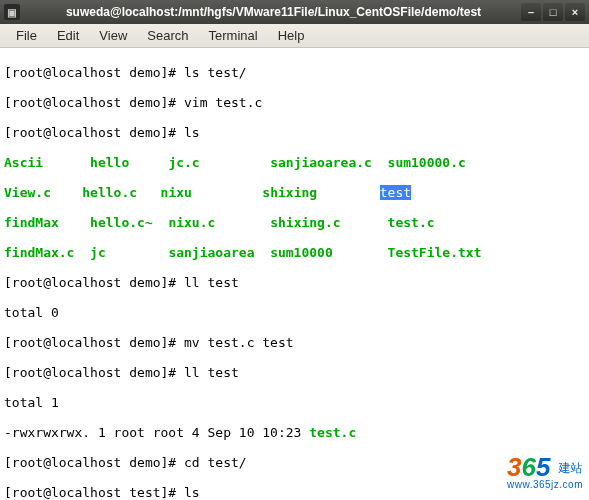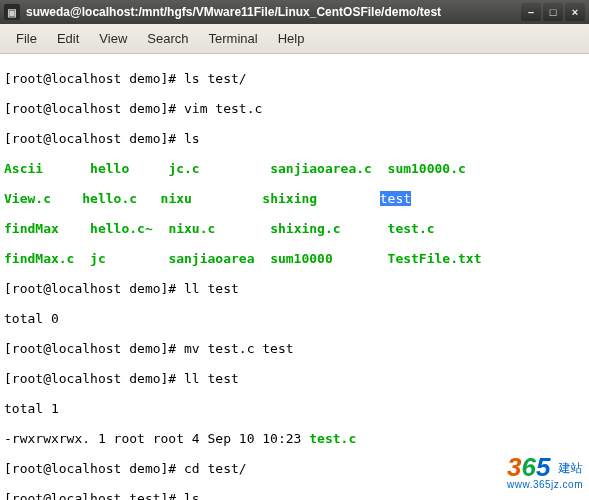--- a/index.html
+++ b/index.html
@@ -15,37 +15,37 @@
       background: linear-gradient(to bottom, #5a5a56, #3d3d39);
       color: #fff;
       font-weight: bold;
       height: 24px;
       display: flex;
       align-items: center;
       padding: 0 4px;
       font-size: 12px;
     }
     .titlebar-icon { width: 16px; height: 16px; background: #2a2a28; border-radius: 2px; margin-right: 6px; display:flex; align-items:center; justify-content:center; color:#ccc; font-size:10px; }
-    .titlebar-title { flex: 1; white-space: nowrap; overflow: hidden; }
+    .titlebar-title { flex: 1; white-space: nowrap; overflow: hidden; text-align: center; }
     .titlebar-controls { display: flex; gap: 2px; }
     .titlebar-btn {
       width: 20px; height: 18px;
       background: linear-gradient(to bottom, #4a4a46, #2d2d29);
       color: #eee;
       font-size: 11px;
       display: flex;
       align-items: center;
       justify-content: center;
       border-radius: 2px;
       cursor: pointer;
     }
     .menubar {
       background: linear-gradient(to bottom, #f0ede4, #e4e1d8);
       border-bottom: 1px solid #c8c5bc;
-      height: 30px;
+      height: 24px;
       display: flex;
       align-items: center;
       padding: 0 6px;
       font-size: 13px;
       color: #2a2a2a;
     }
     .menu-item { padding: 2px 10px; cursor: pointer; }
     .terminal {
       background: #fff;
       font-family: "DejaVu Sans Mono", "Courier New", monospace;

